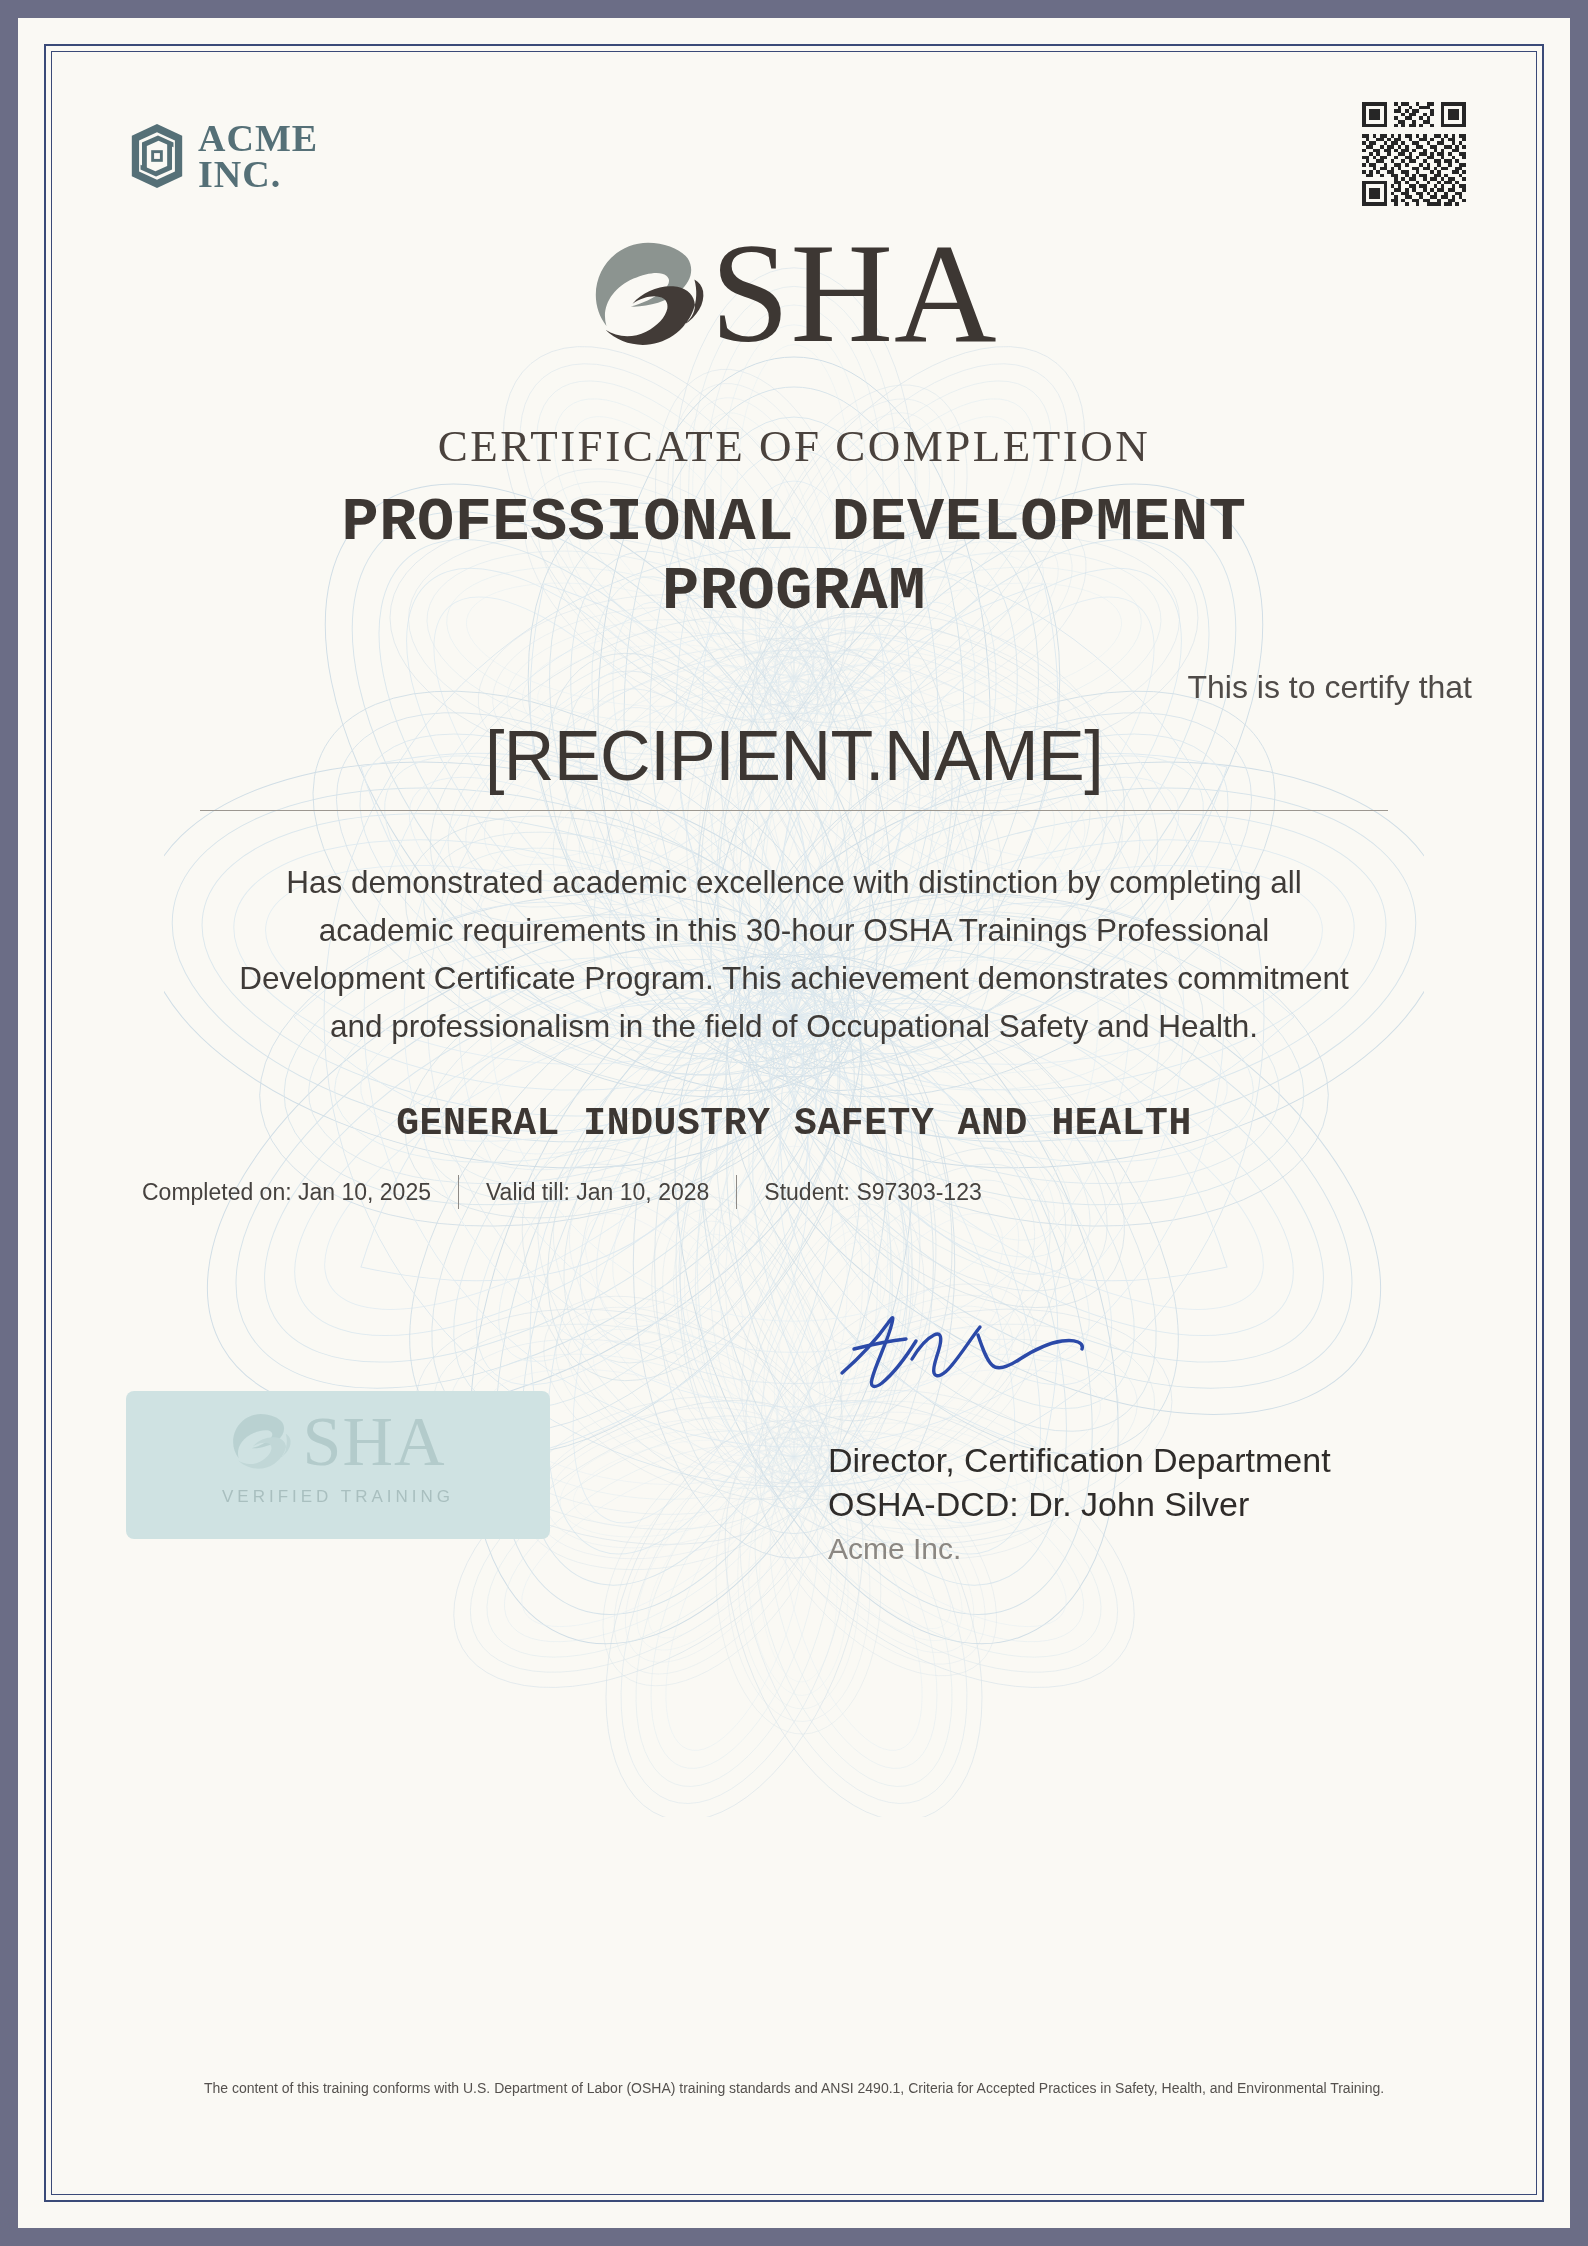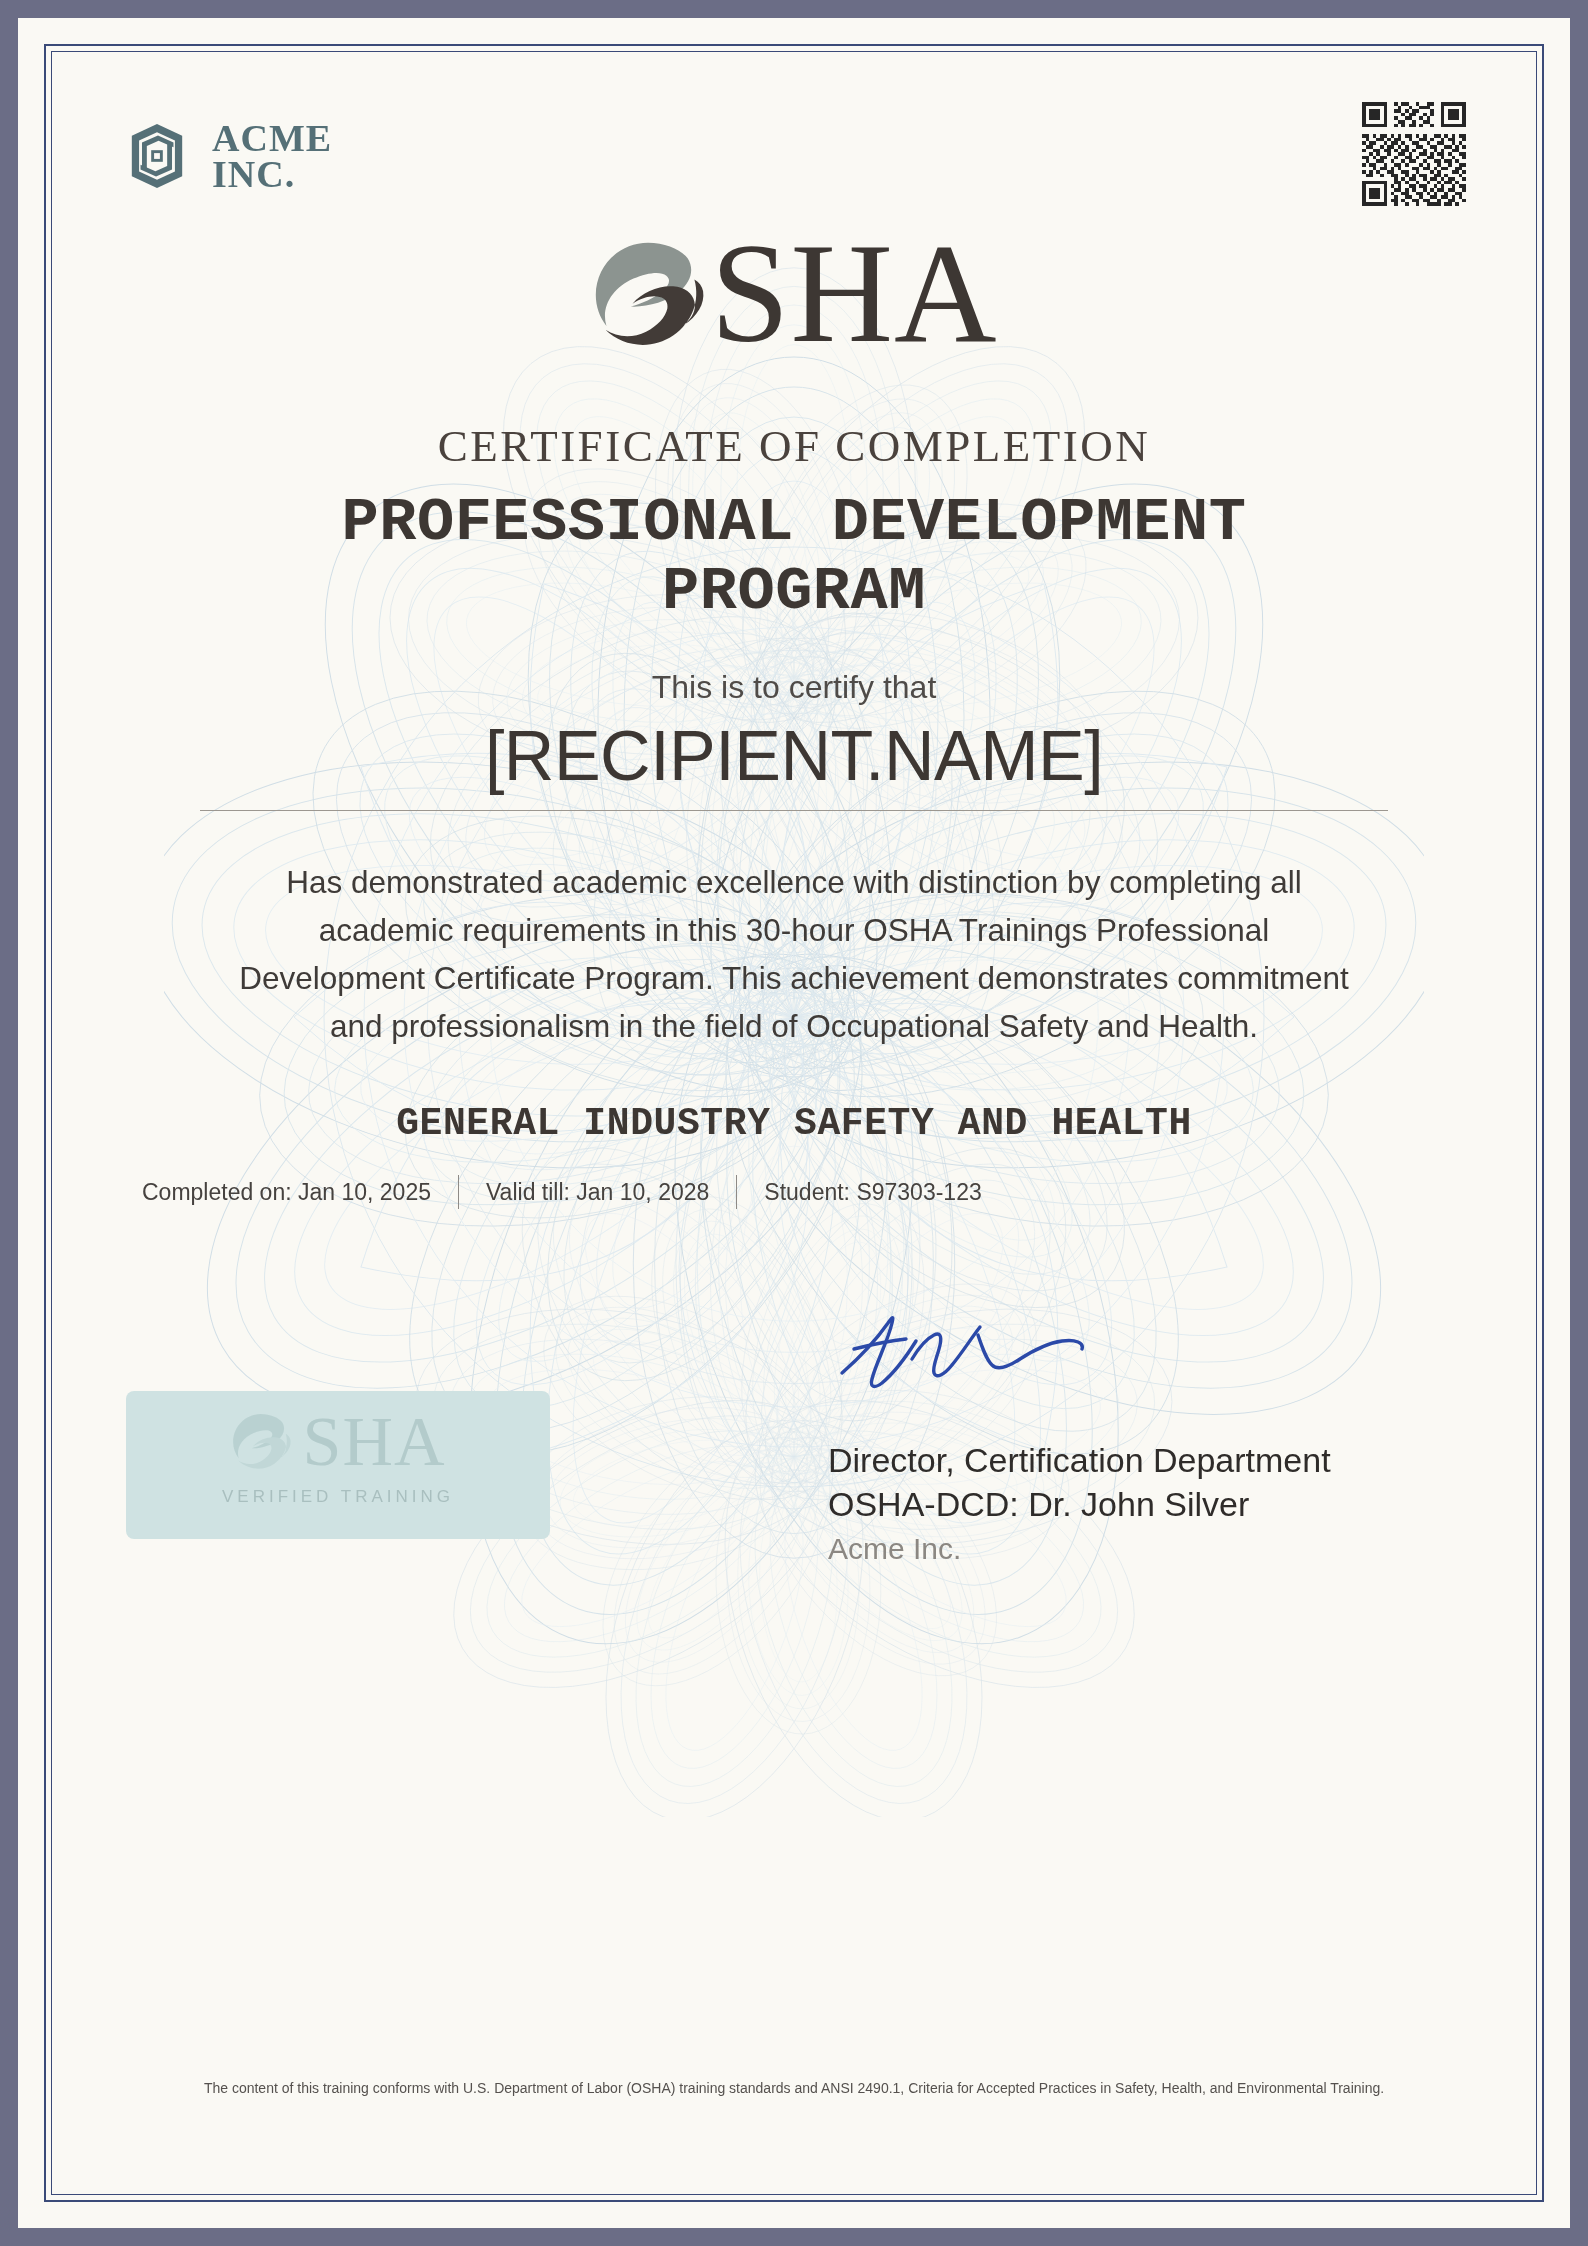--- a/index.html
+++ b/index.html
@@ -51,21 +51,21 @@
     width:100%;height:100%;
     box-sizing:border-box;
     padding:60px 74px 40px 74px;
   }
   
   .header-row{
     position:relative;height:110px;
   }
   .acme-lockup{
     position:absolute;left:10px;top:18px;
-    display:flex;align-items:center;gap:24px;
+    display:flex;align-items:center;gap:10px;
   }
   .acme-mark{width:62px;height:66px;flex:none;}
   .acme-words{
     font-family:"Liberation Serif", serif;
     color:#557077;
     font-weight:700;
     font-size:38px;
     line-height:0.95;
     letter-spacing:1px;
   }
@@ -103,21 +103,21 @@
     font-weight:700;
     font-size:62px;
     line-height:1.12;
     letter-spacing:0.5px;
     color:#3d3733;
     max-width:1180px;
     margin-left:auto;margin-right:auto;
   }
   .certify-line{
     margin-top:42px;
-    text-align:center;
+    text-align:right;
     font-size:32px;
     color:#4f4b48;
   }
   .recipient{
     margin-top:10px;
     text-align:center;
     font-size:70px;
     color:#3d3733;
     letter-spacing:-0.5px;
   }

